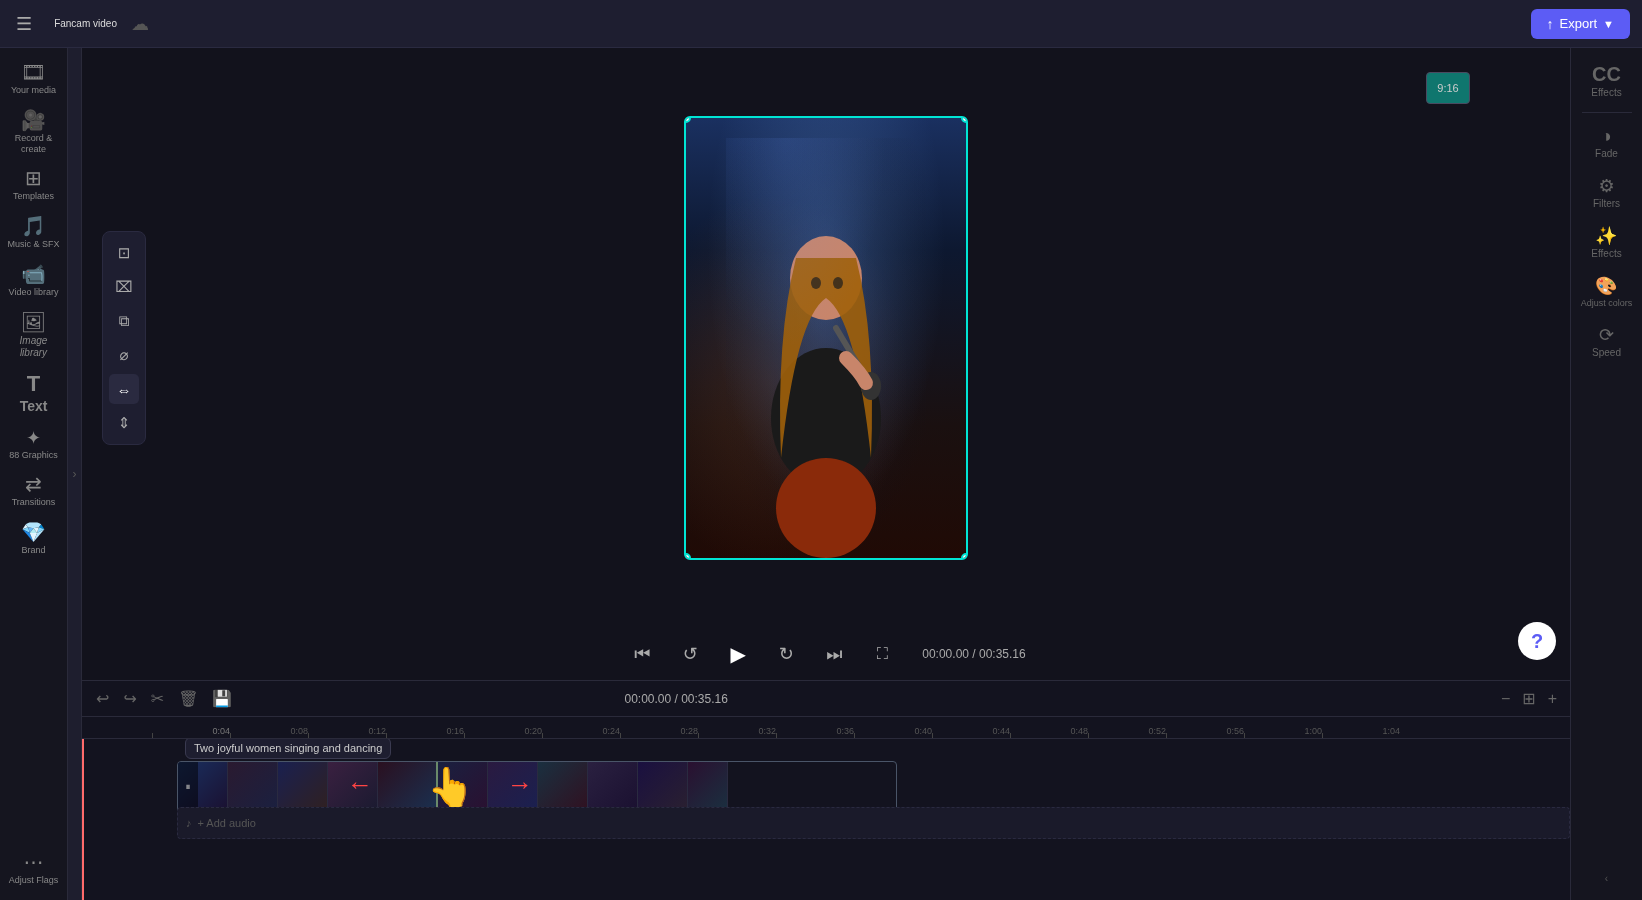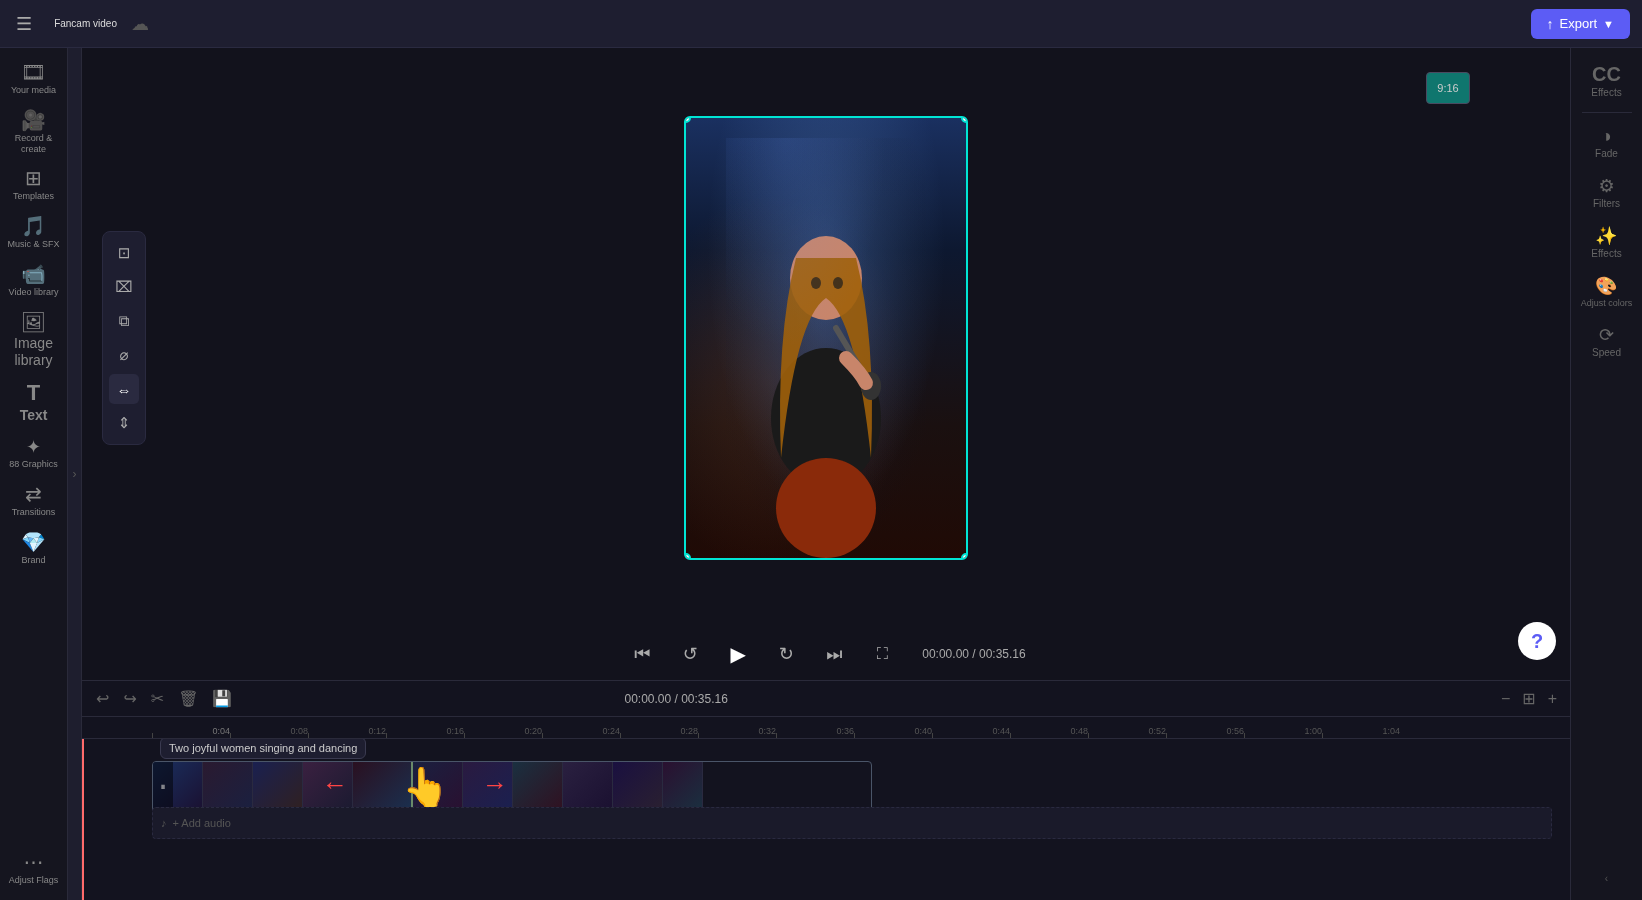--- a/index.html
+++ b/index.html
@@ -289,21 +289,21 @@
       left: 0;
       bottom: -2px;
       width: 1px;
       height: 5px;
       background: #444;
     }
     .timeline-content {
       flex: 1;
       overflow: hidden;
       position: relative;
-      padding-left: 70px;
+      padding-left: 95px;
     }
     .timeline-playhead {
       position: absolute;
       left: 70px;
       top: 0;
       width: 2px;
       height: 100%;
       background: #ff6b6b;
       z-index: 10;
     }
@@ -515,21 +515,21 @@
     <div class="sidebar-item">
       <span class="sidebar-icon">🎵</span>
       <span style="font-size:9px;line-height:1.2;">Music &amp; SFX</span>
     </div>
     <div class="sidebar-item">
       <span class="sidebar-icon">📹</span>
       <span style="font-size:9px;line-height:1.2;">Video library</span>
     </div>
     <div class="sidebar-item">
       <span class="sidebar-icon">🖼</span>
-      <span style="font-size:14px;line-height:1.2;">Image library</span>
+      <span style="font-size:10px;line-height:1.2;font-style:italic;">Image library</span>
     </div>
     <div class="sidebar-item">
       <span class="sidebar-icon" style="font-weight:bold;font-size:22px;">T</span>
       <span style="font-size:14px;line-height:1.2;font-weight:bold;">Text</span>
     </div>
     <div class="sidebar-item">
       <span class="sidebar-icon" style="font-size:18px;">✦</span>
       <span style="font-size:9px;line-height:1.2;">88 Graphics</span>
     </div>
     <div class="sidebar-item">

